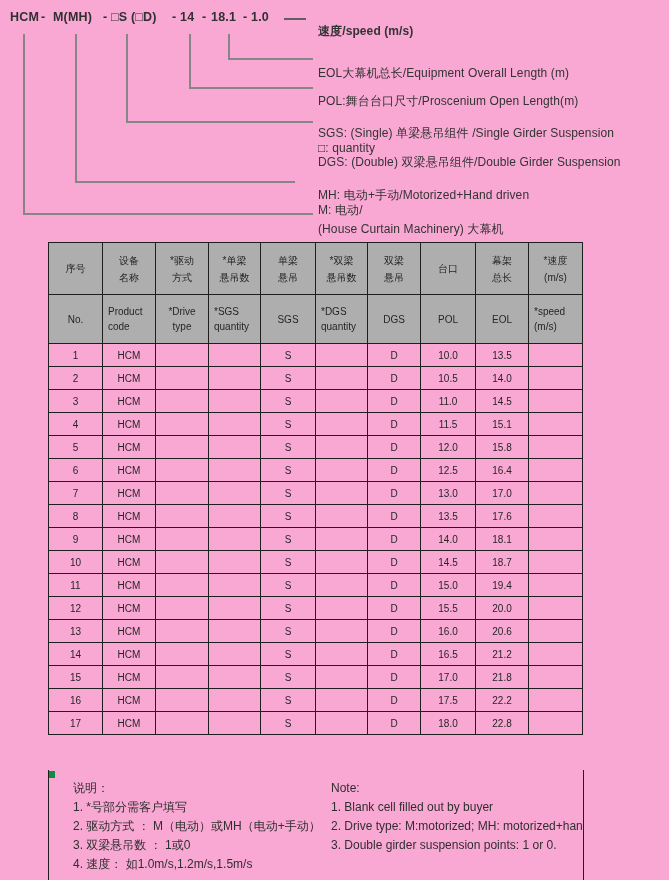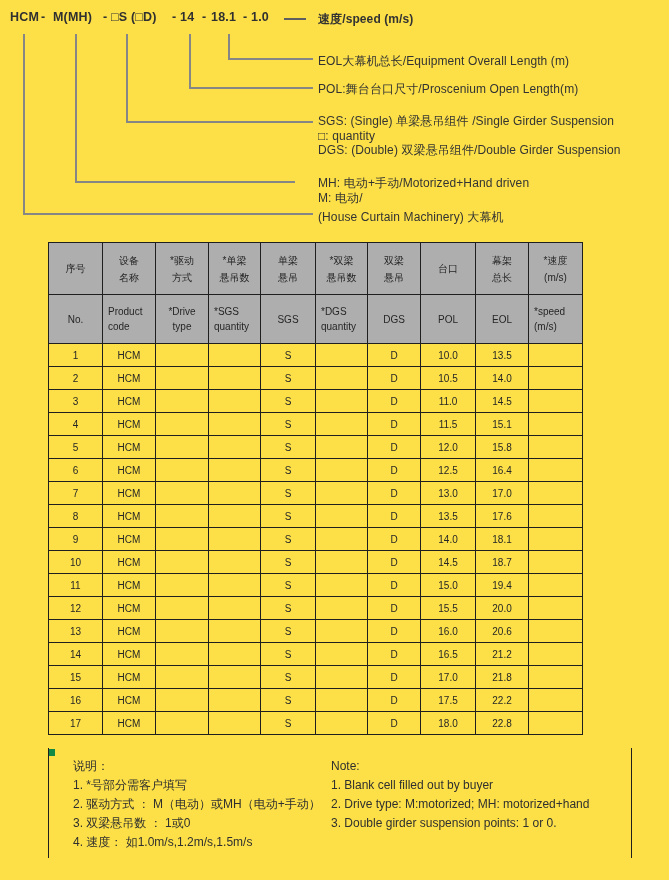--- a/index.html
+++ b/index.html
@@ -4,45 +4,45 @@
 <style>
   :root{
     --header-bg:#aeaeae;
     --border:#1f1f1f;
     --line-gray:#868686;
     --marker-green:#128a43;
     --ink:#2b2b2b;
   }
   *{margin:0;padding:0;box-sizing:border-box;}
   body{background:#fff;font-family:"Liberation Sans","DejaVu Sans",sans-serif;color:var(--ink);}
-  .page{position:relative;width:669px;height:880px;background:#fde047;overflow:hidden;}
+  .page{position:relative;width:669px;height:880px;background:#f9a8d4;overflow:hidden;}
 
   
   .seg{position:absolute;top:10px;font-size:12.5px;font-weight:bold;color:#303030;white-space:nowrap;letter-spacing:.2px;}
-  .dgm-label{position:absolute;left:318px;font-size:12px;color:#333;white-space:nowrap;letter-spacing:.1px;}
+  .dgm-label{position:absolute;left:318px;font-size:12px;color:#333;white-space:nowrap;letter-spacing:.1px;margin-top:12px;}
   .dgm-block{line-height:14.5px;}
   .vline{position:absolute;width:2px;background:var(--line-gray);}
   .hline{position:absolute;height:2px;background:var(--line-gray);}
   .emdash{position:absolute;height:2px;background:#5f5f5f;}
 
   
   table.spec{position:absolute;left:48px;top:242px;width:534px;border-collapse:collapse;table-layout:fixed;
     font-size:10px;color:#262626;}
   table.spec th,table.spec td{border:1.5px solid var(--border);vertical-align:middle;text-align:center;
     white-space:pre-line;overflow:hidden;}
   table.spec th{background:var(--header-bg);font-weight:normal;line-height:17px;}
   tr.hdr-cn{height:52px;}
   tr.hdr-en{height:49px;}
   tr.hdr-en th{line-height:15px;}
   tr.hdr-en th:nth-child(2),tr.hdr-en th:nth-child(4),tr.hdr-en th:nth-child(6),tr.hdr-en th:nth-child(10){
     text-align:left;padding-left:5px;}
   table.spec tbody tr{height:23px;}
 
   
-  .notes{position:absolute;left:48px;top:748px;width:584px;height:110px;
+  .notes{position:absolute;left:48px;top:770px;width:536px;height:110px;
     border-left:1.5px solid var(--border);border-right:1.5px solid var(--border);overflow:hidden;}
   .corner-marker{position:absolute;left:0;top:1px;width:6px;height:7px;background:var(--marker-green);}
   .note-col{position:absolute;top:9px;font-size:12px;line-height:19px;color:#2f2f2f;white-space:nowrap;}
   .note-col.cn{left:24px;}
   .note-col.en{left:282px;}
 </style>
 </head>
 <body>
 
 <div class="page">

